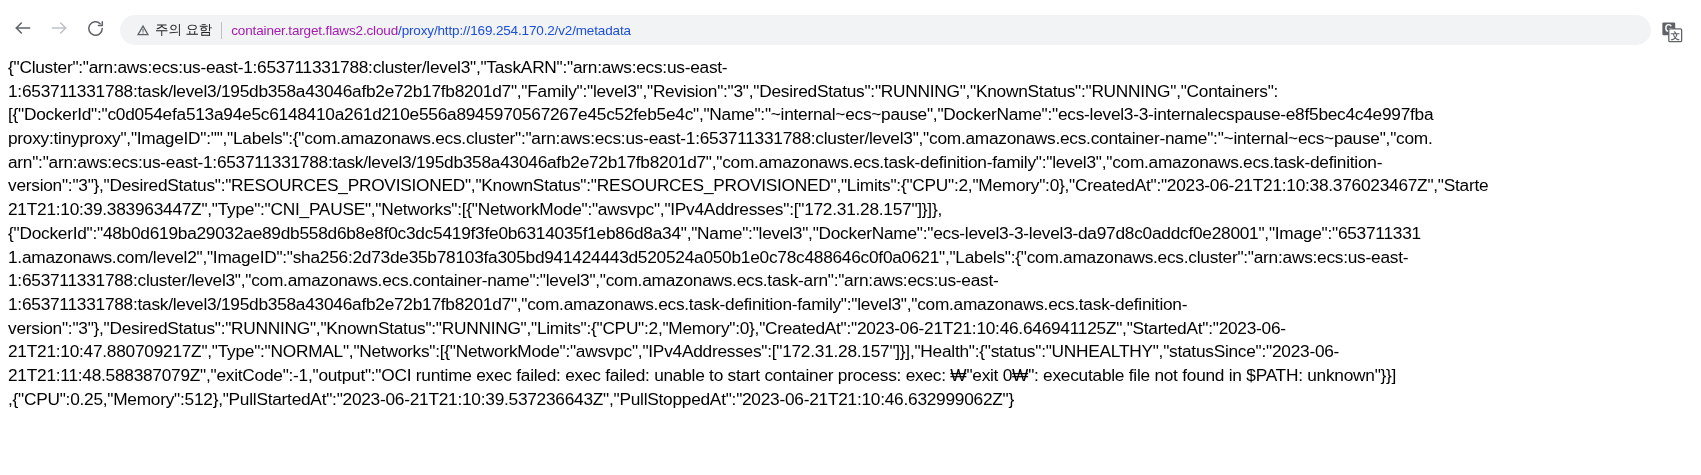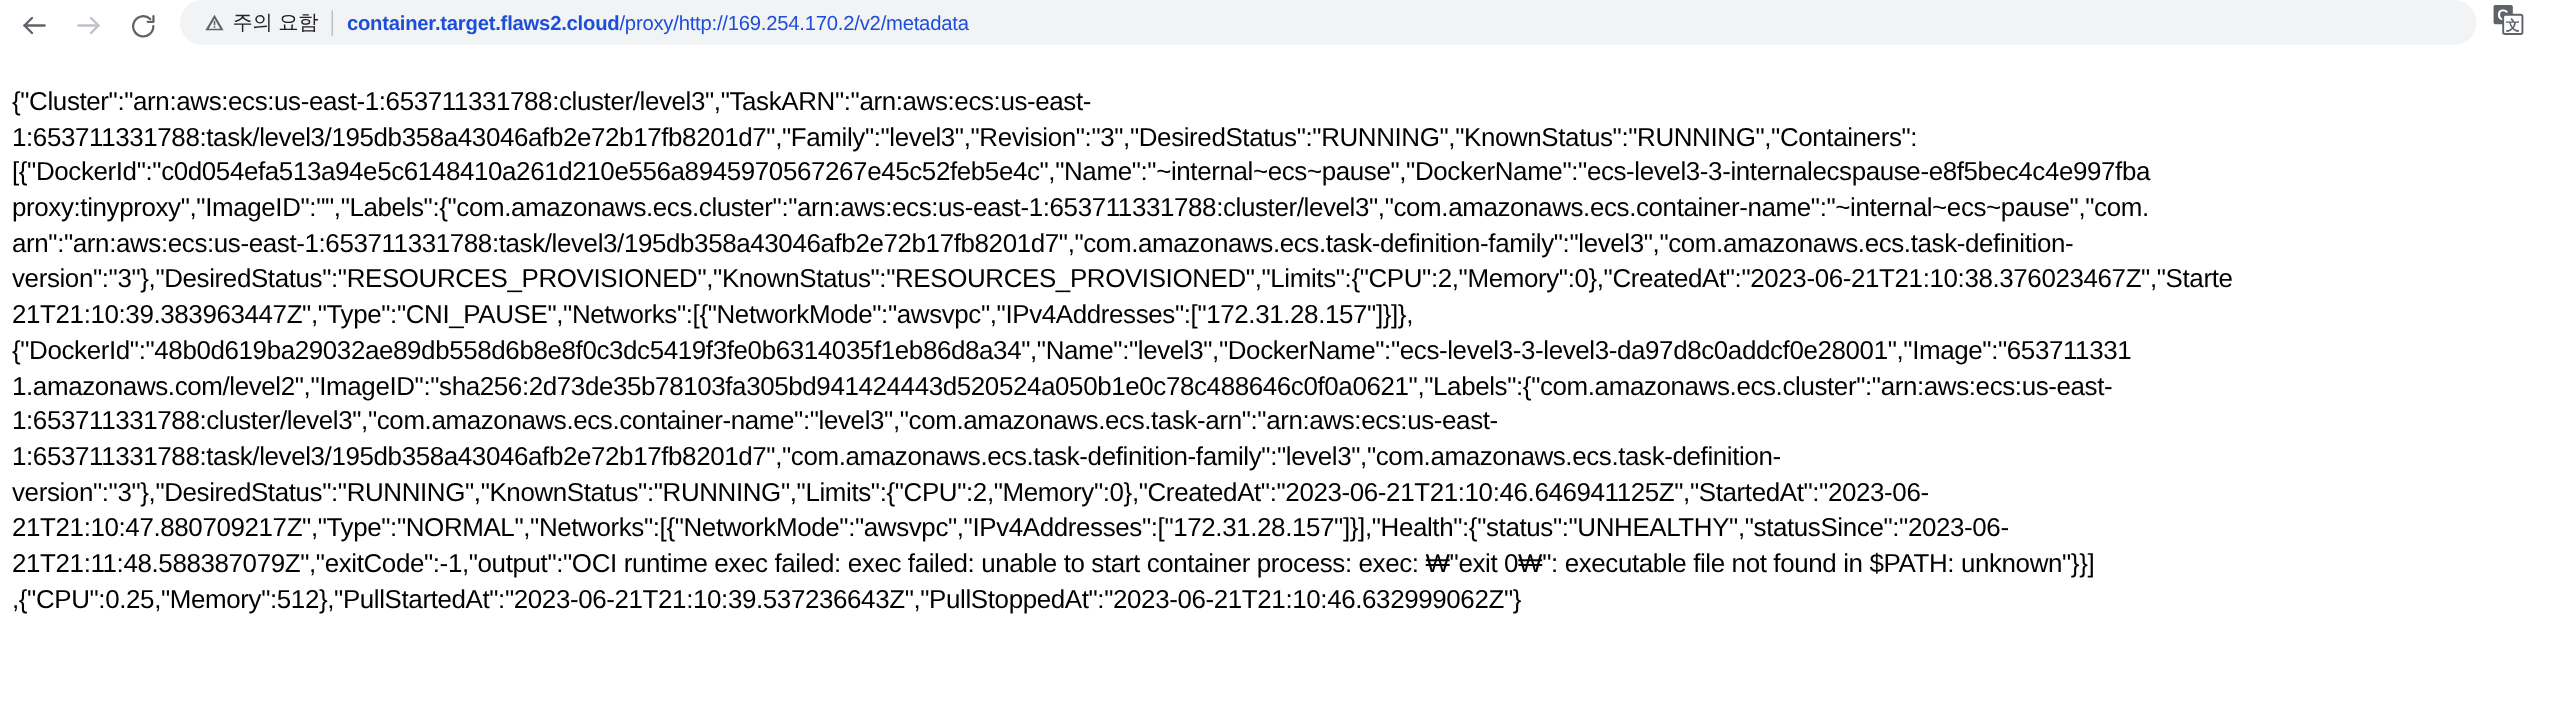--- a/index.html
+++ b/index.html
@@ -14,21 +14,21 @@
     height: 475px;
     overflow: hidden;
     font-family: "Liberation Sans", sans-serif;
   }
 
   
   .toolbar {
     height: 45px;
     background: #ffffff;
     display: flex;
-    align-items: flex-start;
+    align-items: flex-end;
     padding: 0 10px 0 6px;
     position: relative;
   }
   .nav-buttons {
     display: flex;
     align-items: center;
     gap: 2px;
     flex: 0 0 auto;
   }
   .nav-btn {
@@ -85,21 +85,21 @@
   }
   .url-text {
     flex: 1 1 auto;
     font-size: 13.5px;
     color: #202124;
     white-space: nowrap;
     overflow: hidden;
     text-overflow: clip;
     letter-spacing: -0.15px;
   }
-  .url-text .url-host { color: #1d4ed8; font-weight: bold; }
+  .url-text .url-host { color: #a21caf; }
   .url-text .url-path { color: #1d4ed8; }
 
   .toolbar-right {
     flex: 0 0 auto;
     display: flex;
     align-items: center;
     gap: 4px;
     padding-right: 6px;
   }
   .translate-icon {

